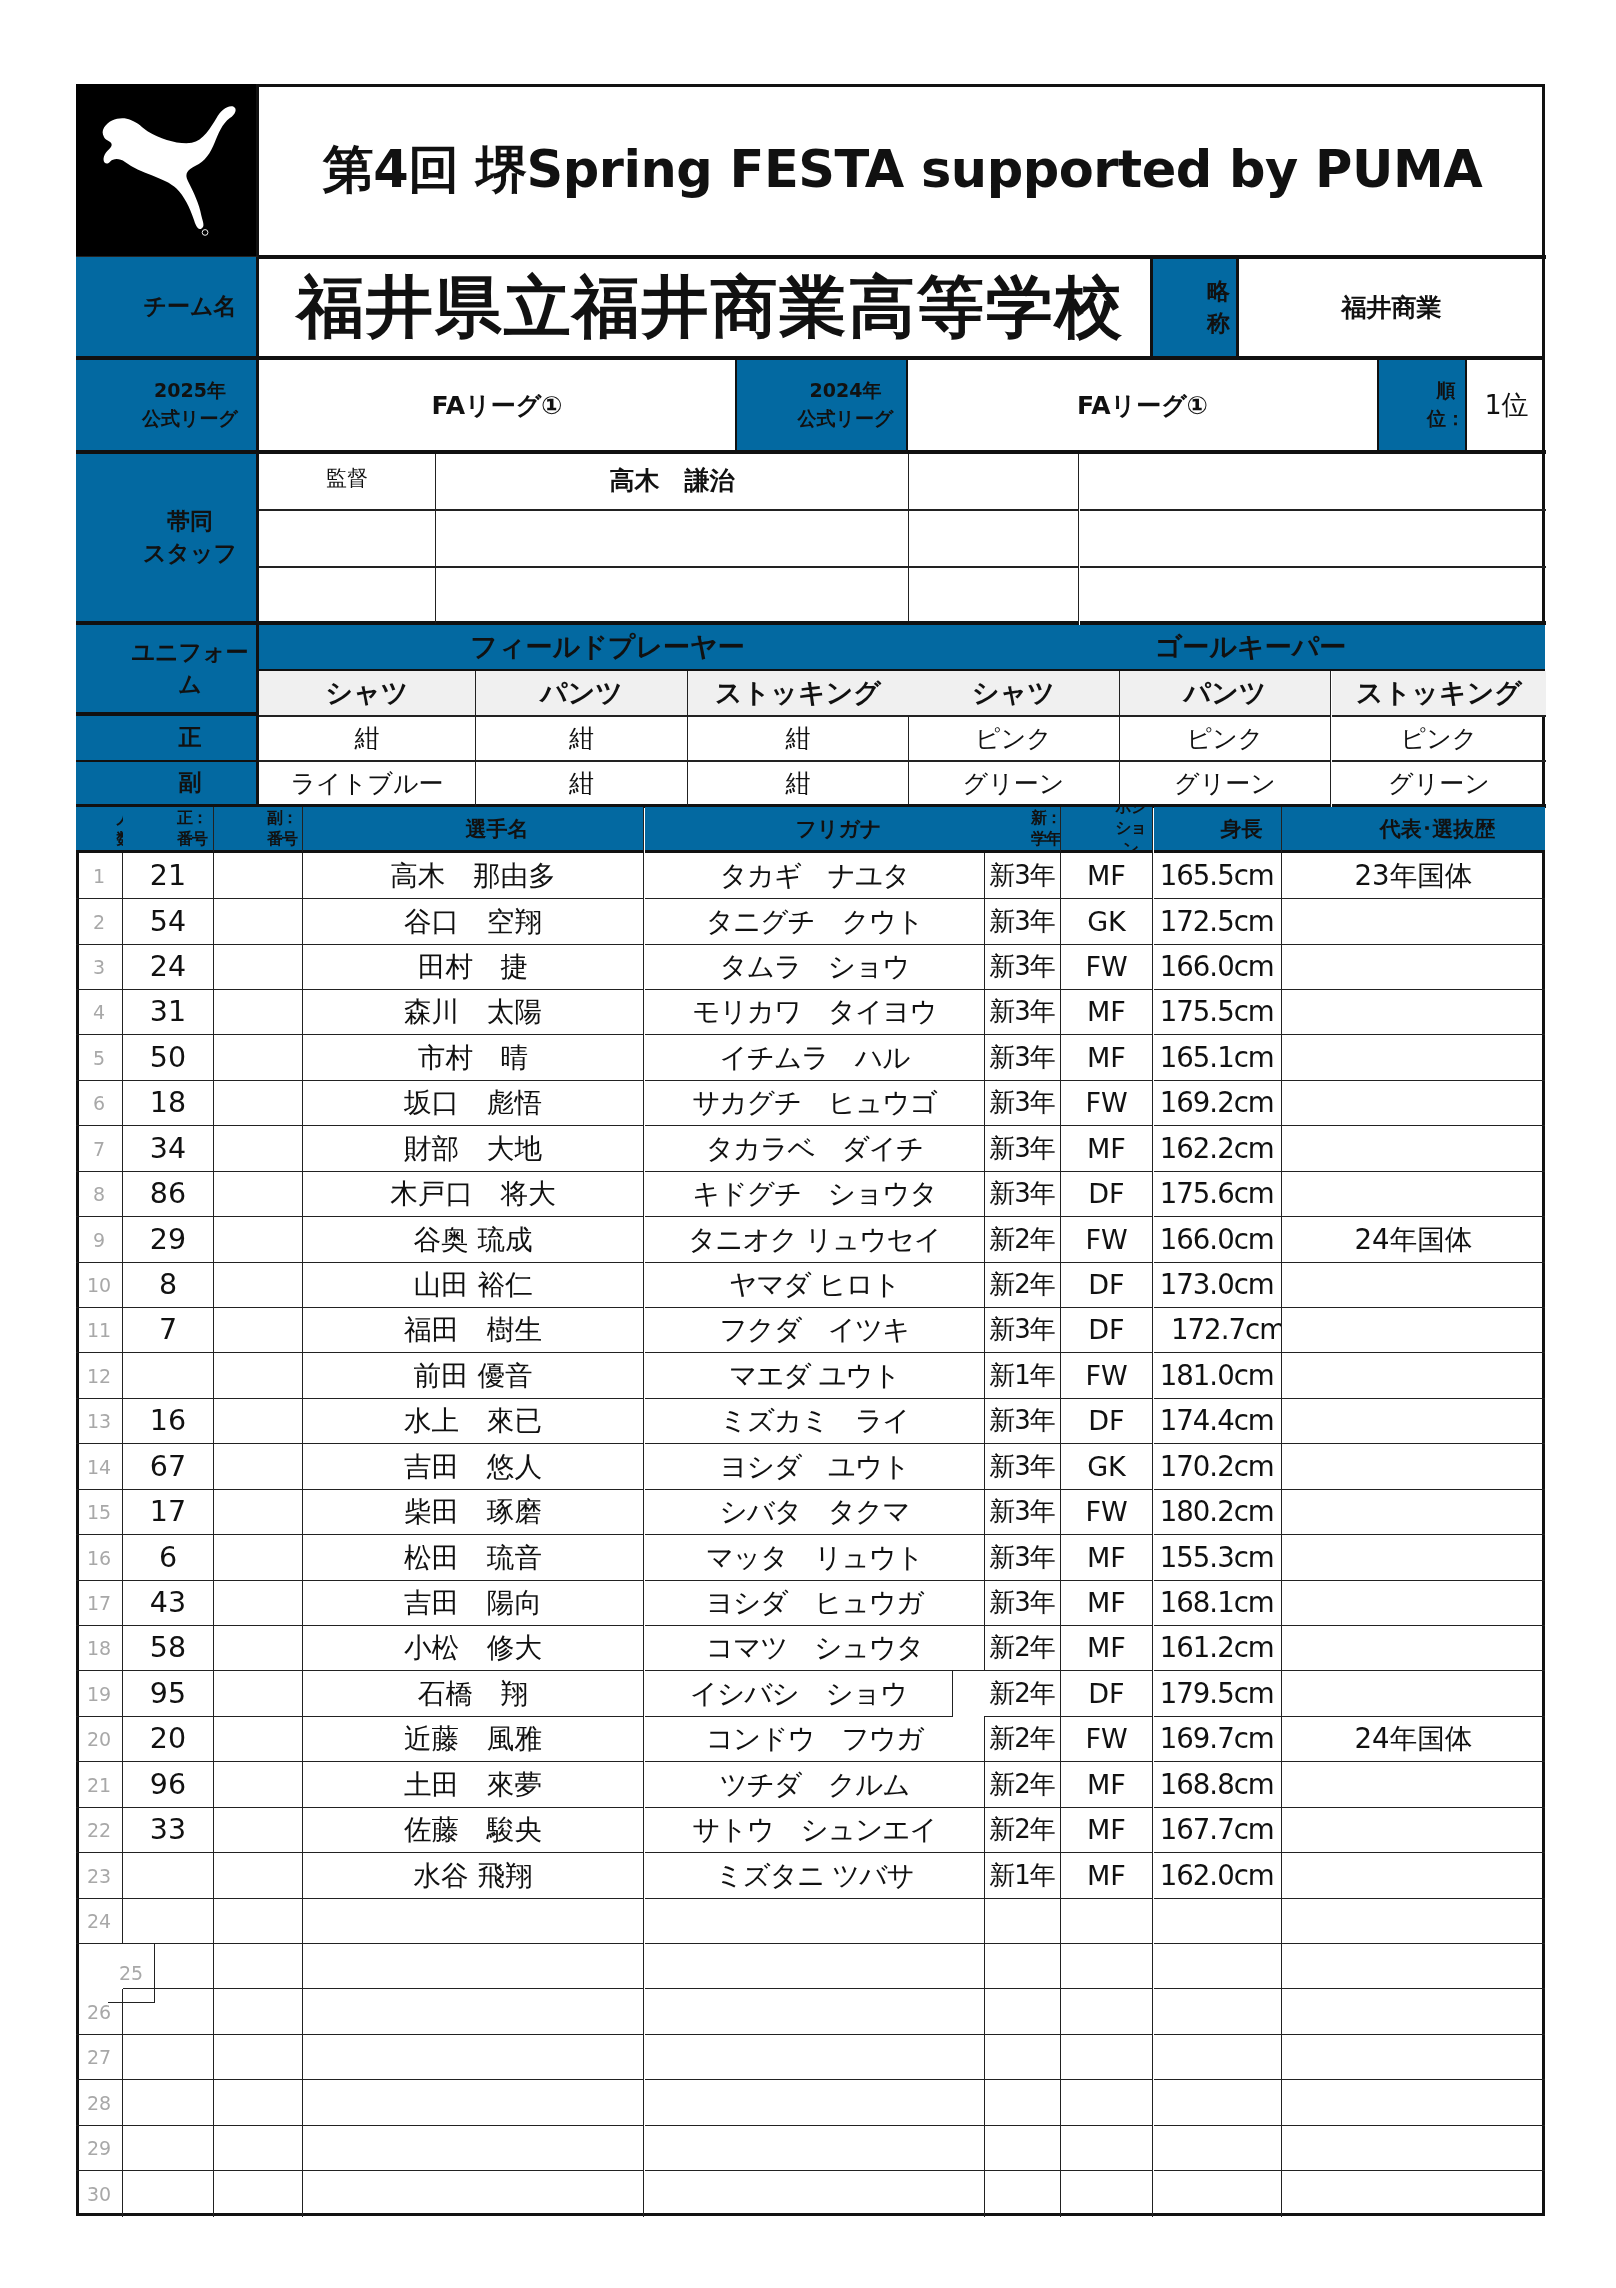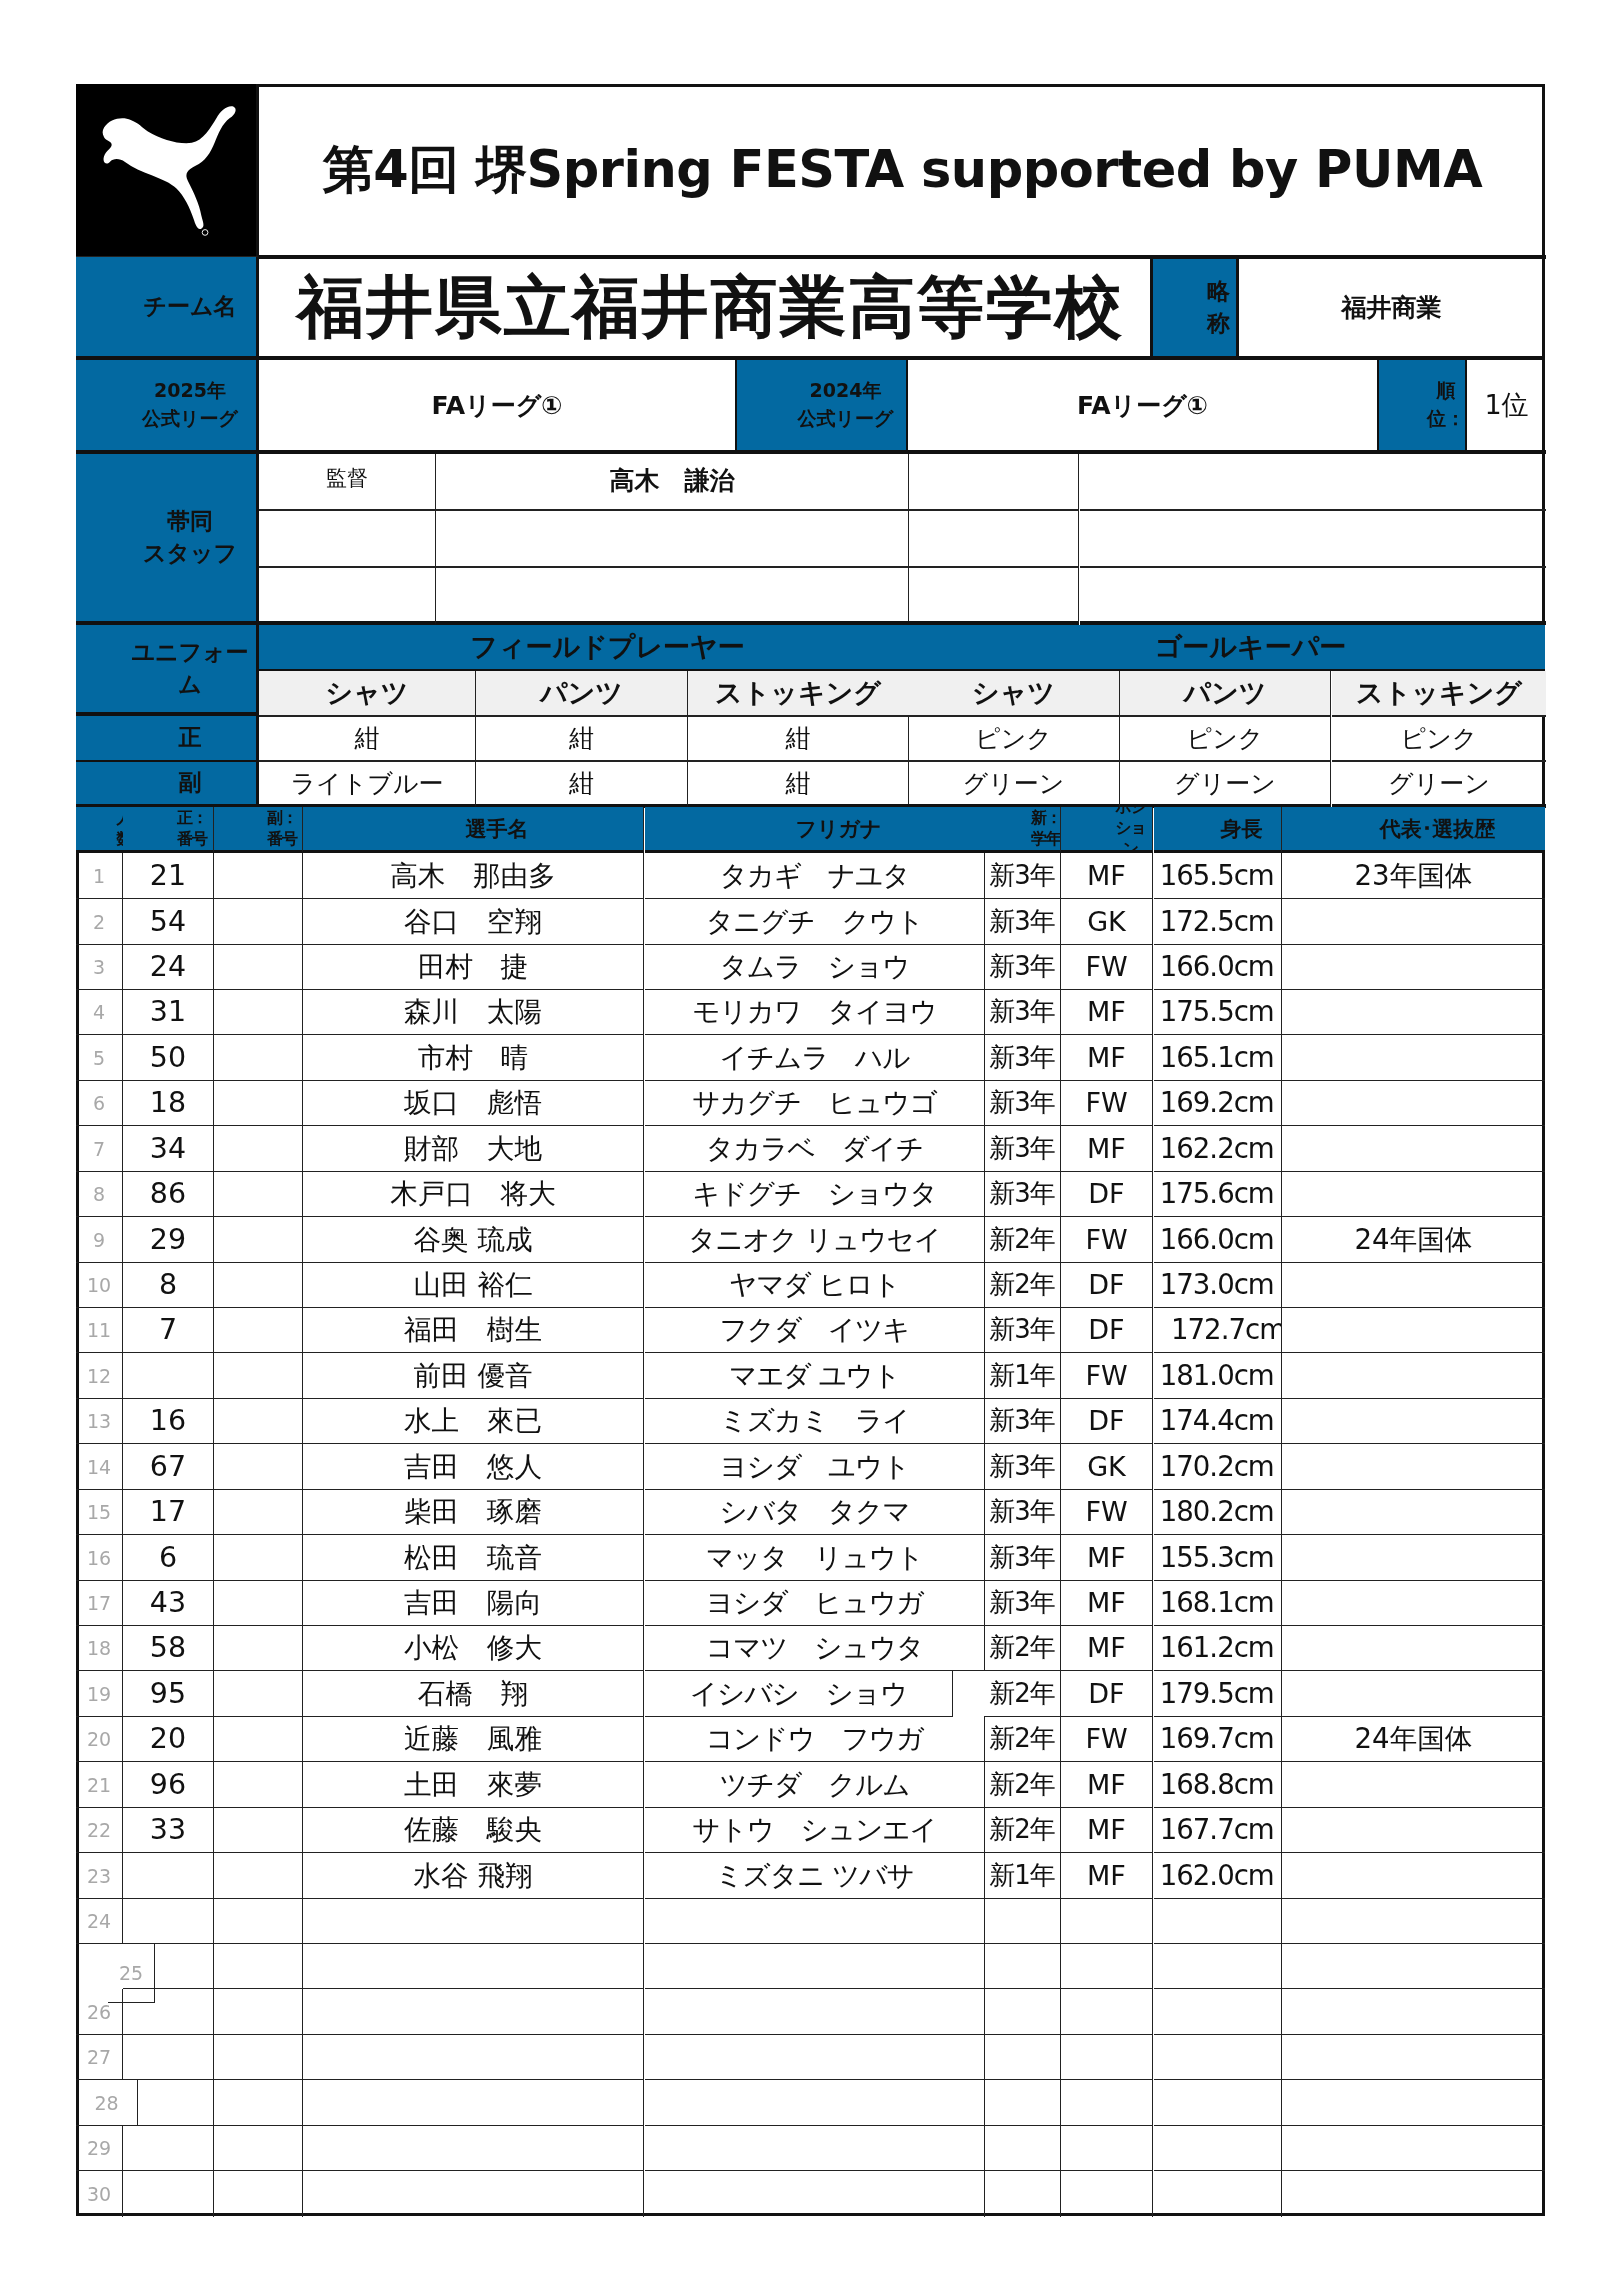--- a/index.html
+++ b/index.html
@@ -998,21 +998,21 @@
         <span></span>
       </div>
       <div class="c cell" style="left:1154px;top:2034px;width:128px;height:46px;justify-content:flex-start;padding-left:5.7px;letter-spacing:-1px;">
         <span></span>
       </div>
       <div class="c cell" style="left:1282px;top:2034px;width:263px;height:46px;border-right:none;">
         <span></span>
       </div>
     </div>
     <div>
-      <div class="c rownum" style="left:76px;top:2080px;width:62px;height:46px;">
+      <div class="c rownum" style="left:76px;top:2080px;width:47px;height:46px;">
         <span>28</span>
       </div>
       <div class="c num" style="left:123px;top:2080px;width:91px;height:46px;">
         <span></span>
       </div>
       <div class="c num" style="left:214px;top:2080px;width:89px;height:46px;">
         <span></span>
       </div>
       <div class="c cell" style="left:303px;top:2080px;width:341px;height:46px;">
         <span></span>

